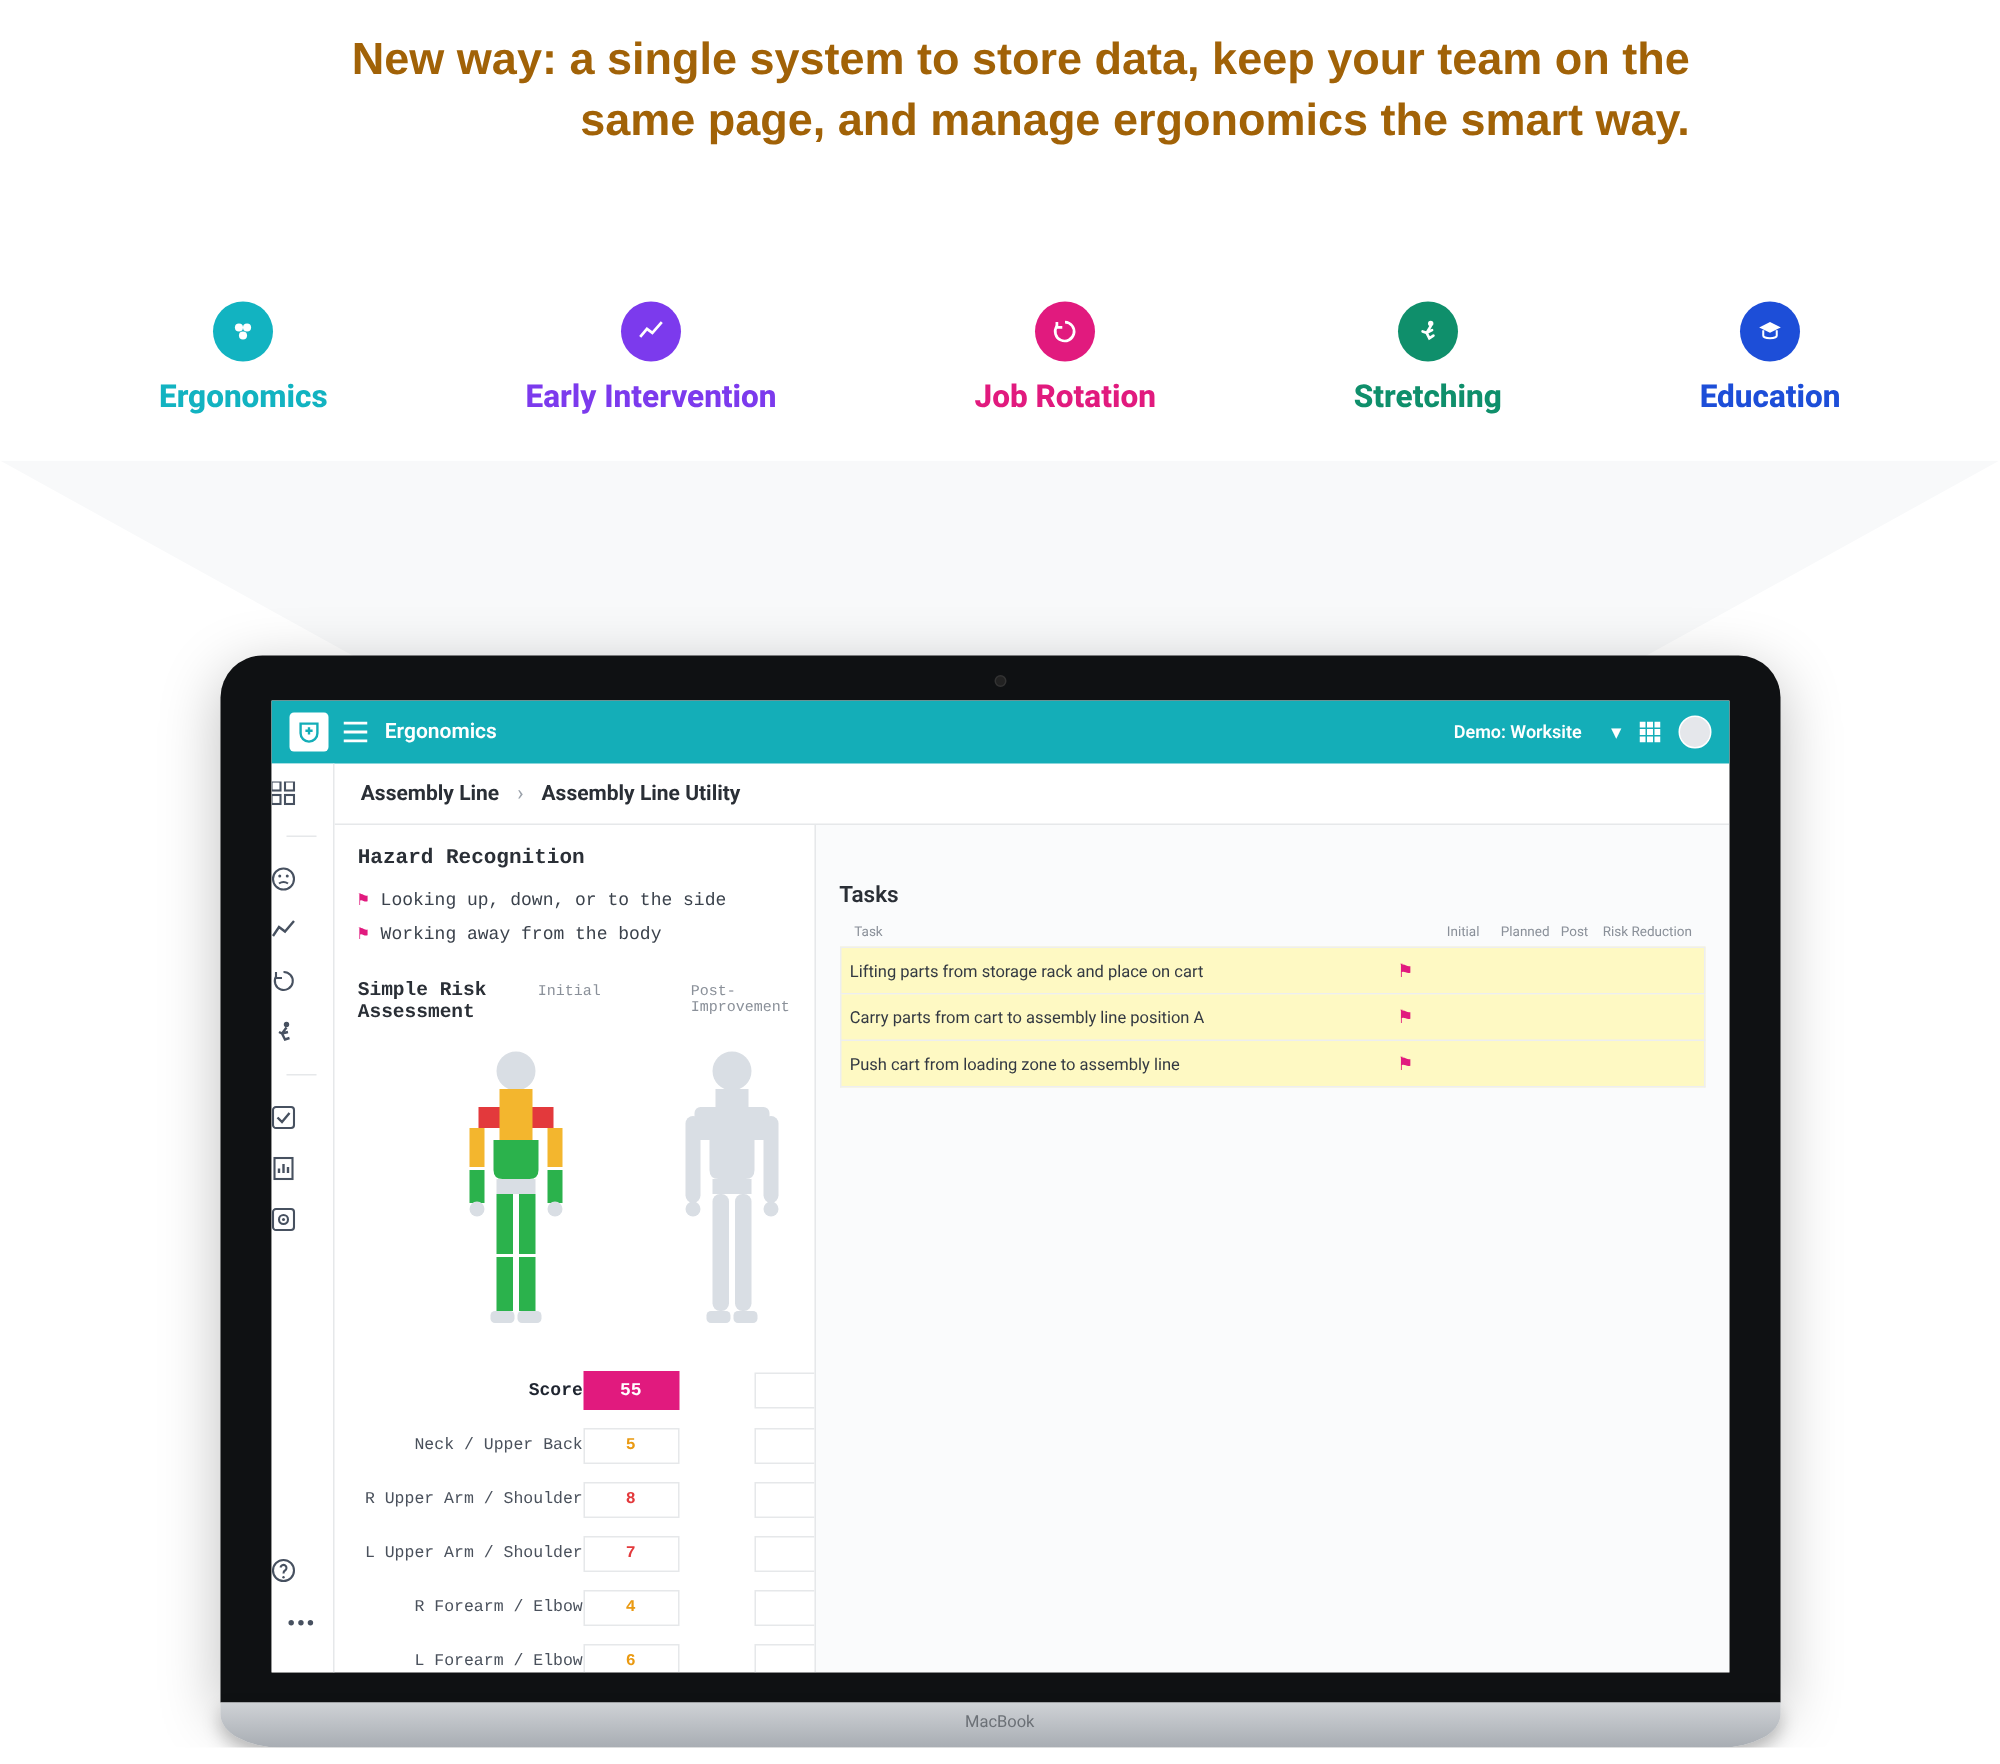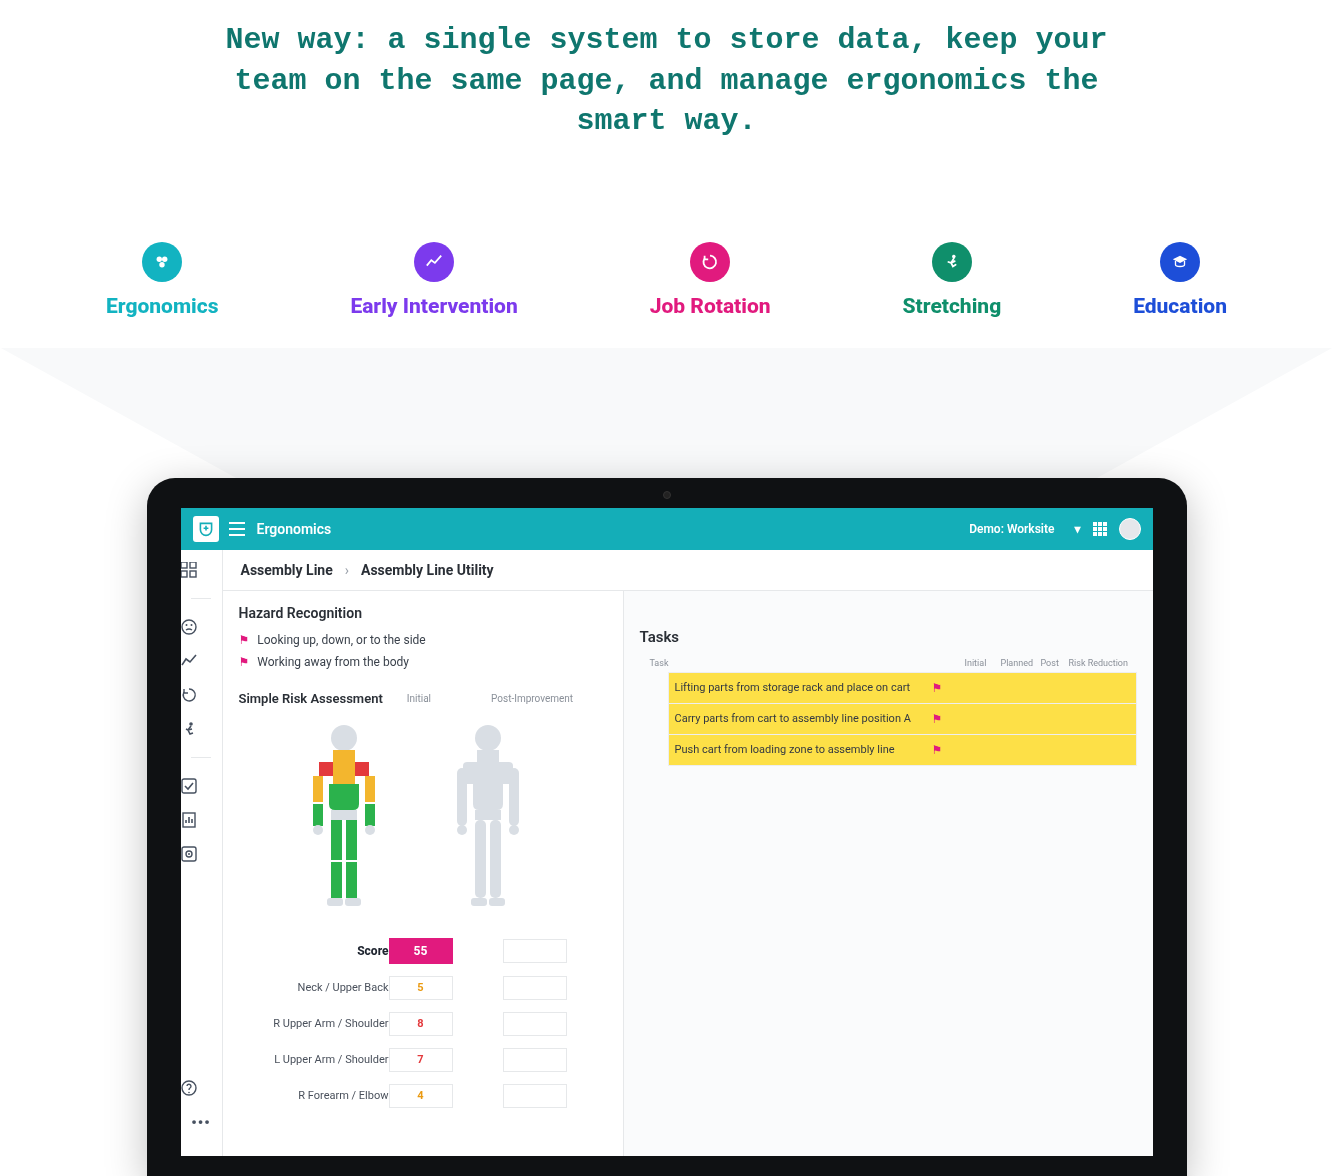--- a/index.html
+++ b/index.html
@@ -1,24 +1,24 @@
 <!DOCTYPE html>
 <html><head>
 <meta charset="utf-8">
 <style>
   * { box-sizing: border-box; margin: 0; padding: 0; }
   body { font-family: -apple-system, BlinkMacSystemFont, "Segoe UI", Roboto, sans-serif; background: #fff; width: 1333px; }
 
   
   .headline {
-    font-family: Liberation Mono, monospace;
-    color: #0f766e;
+    font-family: Liberation Sans, sans-serif;
+    color: #a16207;
     font-size: 30px;
     line-height: 1.35;
-    text-align: center;
+    text-align: right;
     max-width: 920px;
     margin: 20px auto 10px;
     font-weight: bold;
   }
   .arrow-wrap { text-align: center; margin: 0 auto 10px; height: 70px; position: relative; }
 
   
   .features {
     display: flex;
     justify-content: space-around;
@@ -120,21 +120,21 @@
 
   .content { flex: 1; display: flex; flex-direction: column; overflow: hidden;}
   .breadcrumb {
     padding: 12px 18px; border-bottom: 1px solid #e6e8ea;
     font-size: 14px; font-weight: 700; color: #2a2f36;
     display: flex; align-items: center; gap: 12px;
   }
   .breadcrumb .chev { color: #9aa1aa; font-weight: 400; }
 
   .panes { flex: 1; display: flex; overflow: hidden; }
-  .pane-left { width: 400px; padding: 14px 16px; overflow: hidden; }
+  .pane-left { width: 320px; padding: 14px 16px; overflow: hidden; font-family: Liberation Mono, monospace; }
   .pane-right { flex: 1; border-left: 1px solid #e6e8ea; background: #fafbfc; padding: 14px 16px; }
 
   .sec-title { font-size: 14px; color: #2a2f36; font-weight: 600; margin-bottom: 12px; }
   .hazard { display: flex; align-items: center; gap: 8px; font-size: 12px; color: #3b424c; margin-bottom: 8px; }
   .flag { color: #e11a7e; font-size: 12px; }
 
   .assess-head { display: flex; align-items: center; gap: 6px; margin-top: 22px; margin-bottom: 10px;}
   .assess-head .lbl { font-size: 13px; font-weight: 600; color: #2a2f36;}
   .assess-head .sub { font-size: 10px; color: #8a9099; }
   .assess-head .subcol { display:flex; gap: 60px; margin-left: 18px;}
@@ -166,25 +166,24 @@
   .tasks-title { font-size: 15px; font-weight: 600; color: #2a2f36; margin-bottom: 8px; margin-top: 23px;}
   .task-head {
     display: grid;
     grid-template-columns: 1fr 32px 36px 40px 28px 62px;
     font-size: 9px; color: #8a9099; padding: 4px 6px;
   }
   .task-head > :first-child { padding-left: 4px; }
   .task-row {
     display: grid;
     grid-template-columns: 1fr 32px 36px 40px 28px 62px;
-    background: #fde047; border: 1px solid #edeef0; border-top: none;
+    background: #fef9c3; border: 1px solid #edeef0; border-top: none;
     font-size: 11px; color: #333942;
     padding: 8px 6px;
     align-items: center;
-    margin-left: 28px;
   }
   .task-row:first-of-type { border-top: 1px solid #edeef0; }
   .add-task { color: #14aeb8; font-size: 12px; font-weight: 600; margin-top: 14px; padding-left: 10px; cursor: pointer;}
 
   svg { display: block; }
 </style>
 </head>
 <body>
 
 <div class="headline">New way: a single system to store data, keep your team on the same page, and manage ergonomics the smart way.</div>
@@ -465,20 +464,26 @@
                       <div class="score-box v-red">7</div>
                       <div></div>
                       <div class="score-box blank"></div>
                     </div>
                     <div class="score-row">
                       <div class="score-label">R Forearm / Elbow</div>
                       <div class="score-box v-orange">4</div>
                       <div></div>
                       <div class="score-box blank"></div>
                     </div>
+                    <div class="score-row">
+                      <div class="score-label">L Forearm / Elbow</div>
+                      <div class="score-box v-orange">6</div>
+                      <div></div>
+                      <div class="score-box blank"></div>
+                    </div>
                   </div>
               </div>
             </div>
 
             <div class="pane-right">
               <div class="tasks-title">Tasks</div>
               <div class="task-head">
                 <div>Task</div>
                 <div></div>
                 <div>Initial</div>

